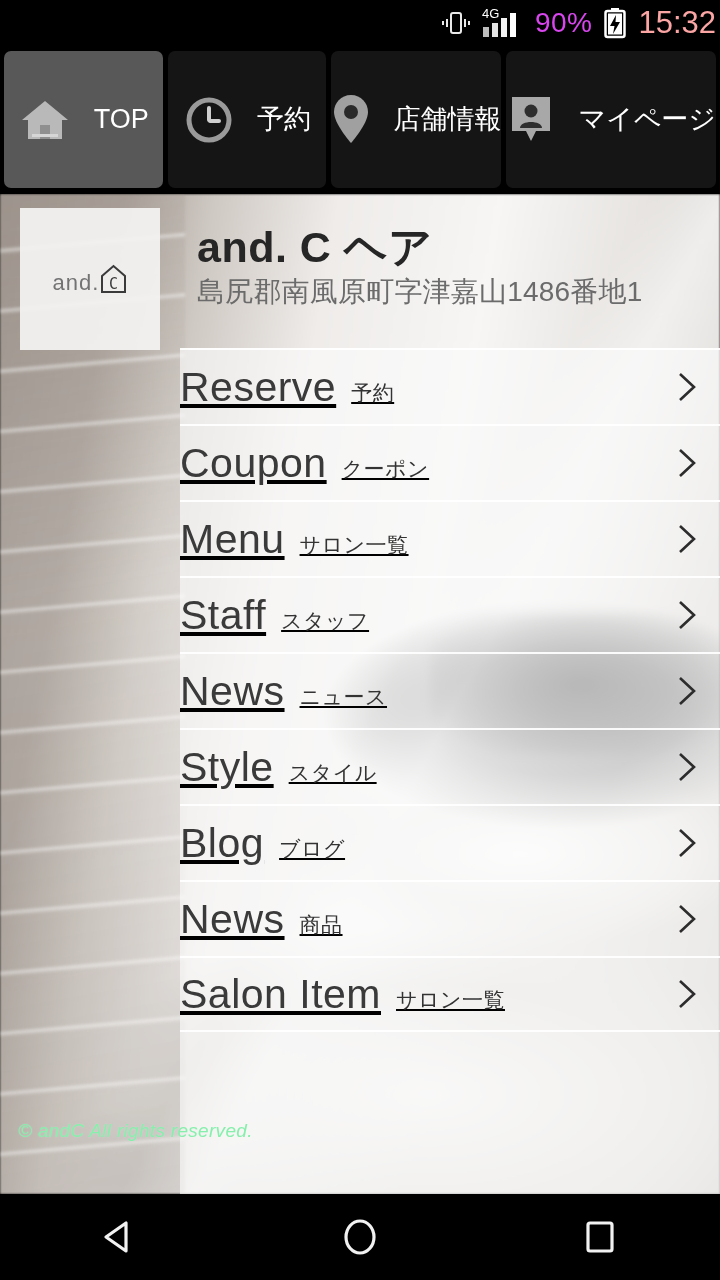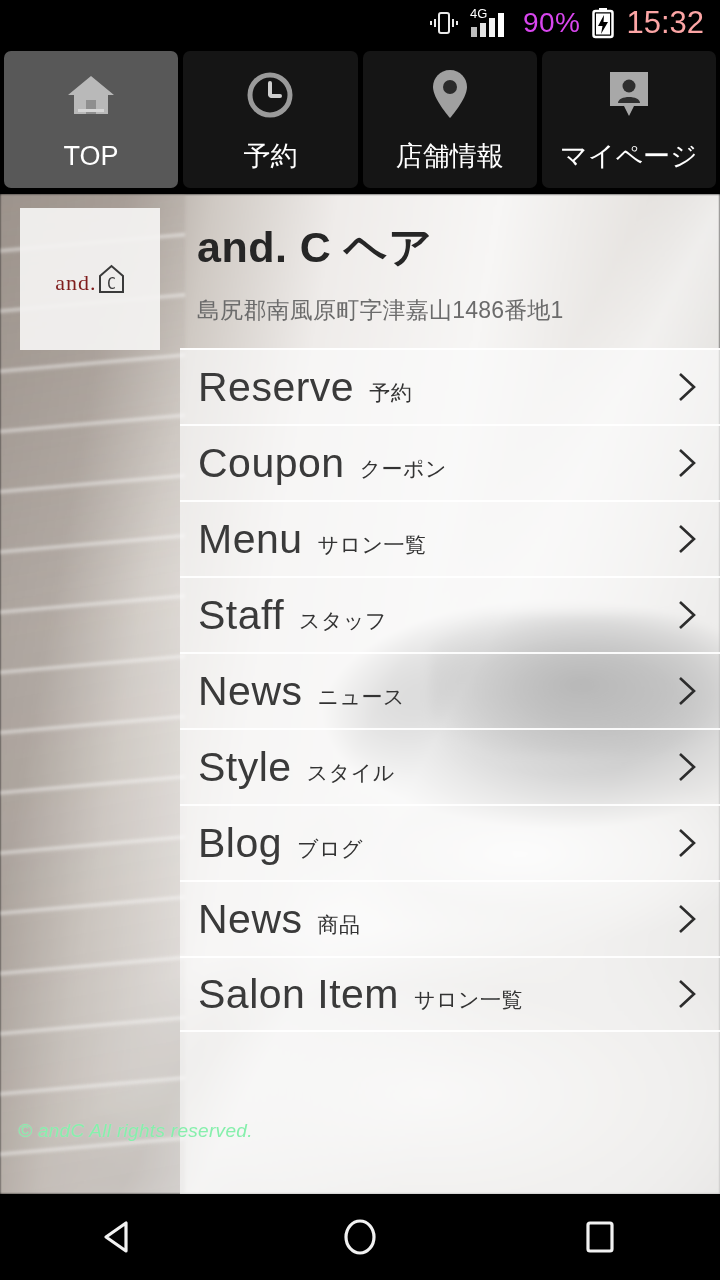--- a/index.html
+++ b/index.html
@@ -5,35 +5,35 @@
   * { margin:0; padding:0; box-sizing:border-box; }
   html,body { width:720px; height:1280px; background:#000; overflow:hidden; }
   body { font-family:"Liberation Sans", sans-serif; }
 
   #screen { position:relative; width:720px; height:1280px; overflow:hidden; background:#000; }
 
   
   #statusbar {
     position:absolute; top:0; left:0; width:720px; height:45px;
     background:#000; display:flex; align-items:center; justify-content:flex-end;
-    padding-right:16px; gap:11px;
+    padding-right:4px; gap:11px;
   }
   .sb-icon { display:flex; align-items:center; }
   .sb-text { color:#fff; font-size:28px; letter-spacing:0.5px; }
   #sb-time { font-size:31px; color:#fca5a5; }
   #sb-batt-pct { font-size:28px; color:#d946ef; }
 
   
   #tabbar {
     position:absolute; top:45px; left:0; width:720px; height:149px;
     background:#000; display:flex; gap:5px; padding:6px 4px 6px 4px;
   }
   .tab {
     flex:1; border-radius:7px; background:#151515;
-    display:flex; flex-direction:column; align-items:center; justify-content:center;
+    display:flex; flex-direction:row; align-items:center; justify-content:center;
     gap:22px; position:relative;
   }
   .tab.active { background:#585858; }
   .tab-label { color:#fff; font-size:27px; line-height:1; white-space:nowrap; }
   .tab-icon { height:52px; display:flex; align-items:center; justify-content:center; }
   .tab-icon svg { display:block; }
 
   
   #content {
     position:absolute; top:194px; left:0; width:720px; height:1000px;
@@ -67,45 +67,45 @@
 
   
   #header { position:absolute; top:0; left:0; width:720px; height:154px; }
   #logo-box {
     position:absolute; left:20px; top:14px; width:140px; height:142px;
     background:rgba(244,243,242,0.93);
     display:flex; align-items:center; justify-content:center;
   }
   #logo-inner { display:flex; align-items:flex-end; gap:1px; }
   #logo-text {
-    font-family:Liberation Serif, serif; font-size:22px; color:#7f1d1d;
+    font-family:Liberation Sans, sans-serif; font-size:22px; color:#737373;
     letter-spacing:1px; line-height:1;
   }
   #logo-mark { position:relative; width:27px; height:30px; }
   #logo-mark svg { display:block; }
 
   #header-texts { position:absolute; left:197px; top:28px; right:10px; }
   #shop-title {
     font-size:43px; font-weight:bold; color:#262626; letter-spacing:0.5px;
     line-height:1.18; white-space:nowrap;
   }
   #shop-address {
-    margin-top:22px; font-size:23px; color:#6b6b6b; letter-spacing:0.2px;
+    margin-top:0; font-size:28px; color:#6b6b6b; letter-spacing:0.2px;
     white-space:nowrap;
   }
 
   
   #menu-panel {
     position:absolute; left:180px; top:154px; width:540px; bottom:0;
     background:rgba(250,250,250,0.66);
   }
   .menu-row {
     position:relative; height:76px;
     border-top:2px solid rgba(255,255,255,0.92);
-    display:flex; align-items:center; padding-left:18px;
+    display:flex; align-items:center; text-decoration:underline;
   }
   .menu-row:last-of-type { border-bottom:2px solid rgba(255,255,255,0.92); }
   .menu-en {
     font-size:41px; font-weight:300; color:#3a3a3a; letter-spacing:0.5px;
     line-height:1; white-space:nowrap;
   }
   .menu-ja {
     font-size:21px; color:#333; margin-left:15px; letter-spacing:0.5px;
     line-height:1; white-space:nowrap; position:relative; top:5px;
   }

